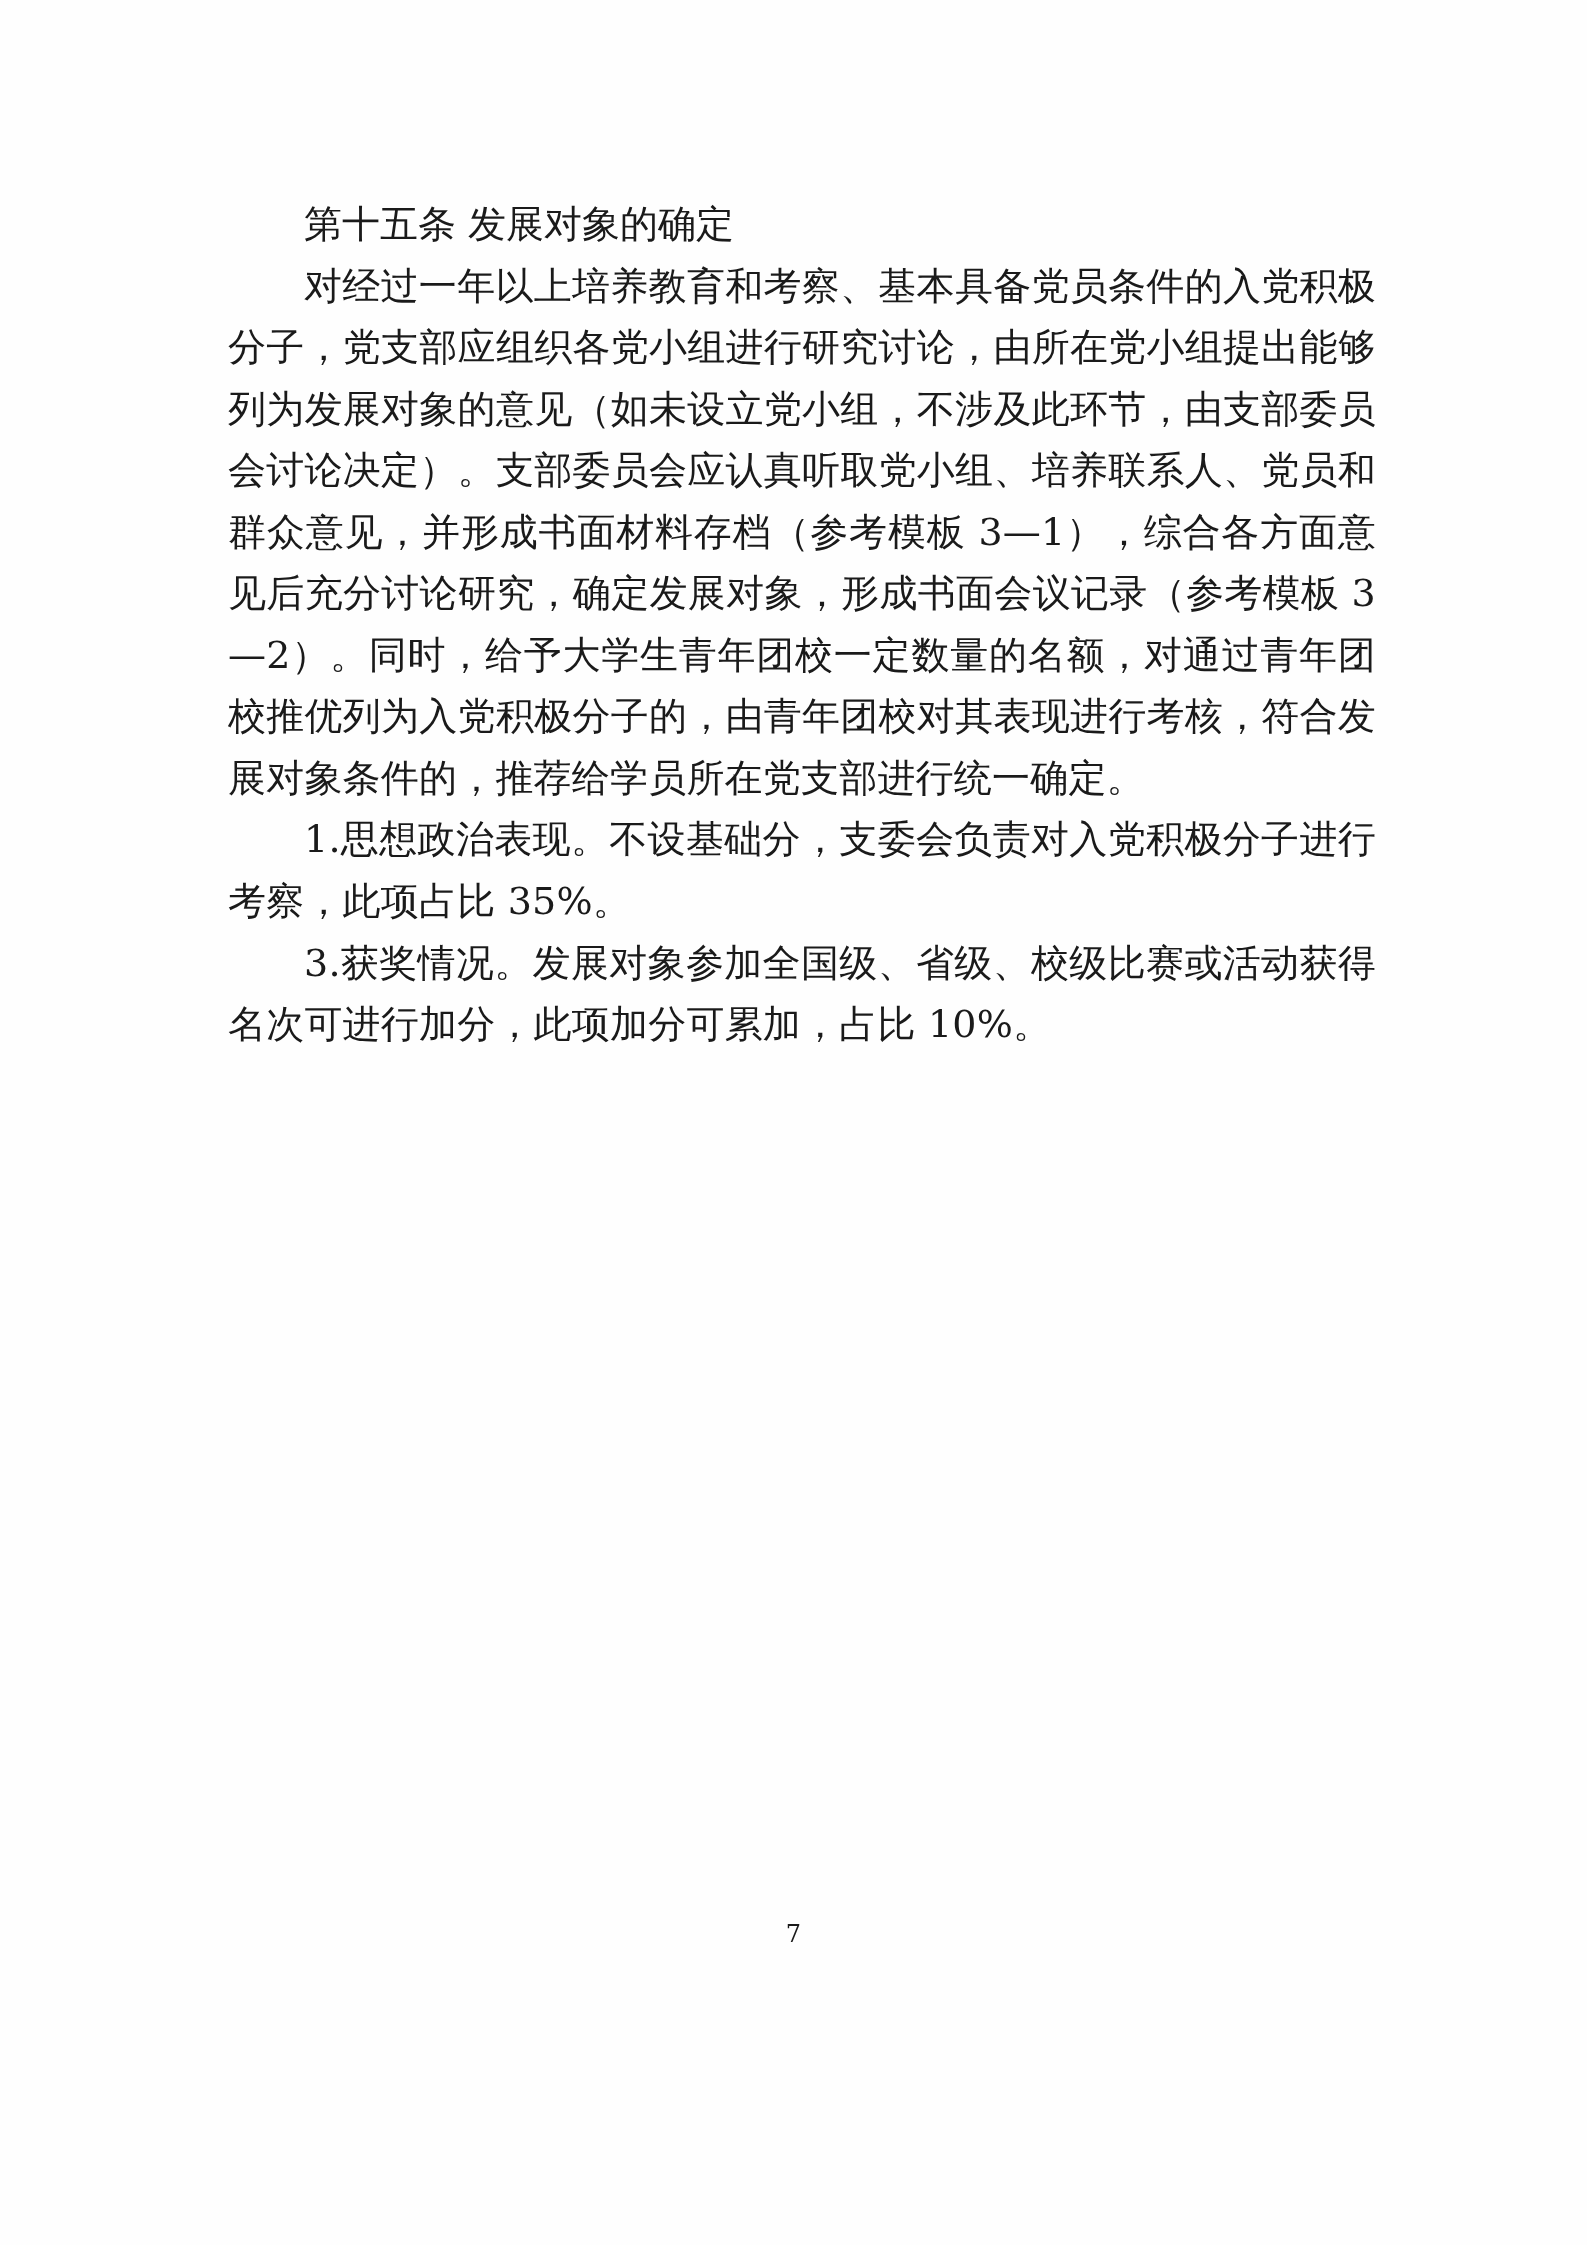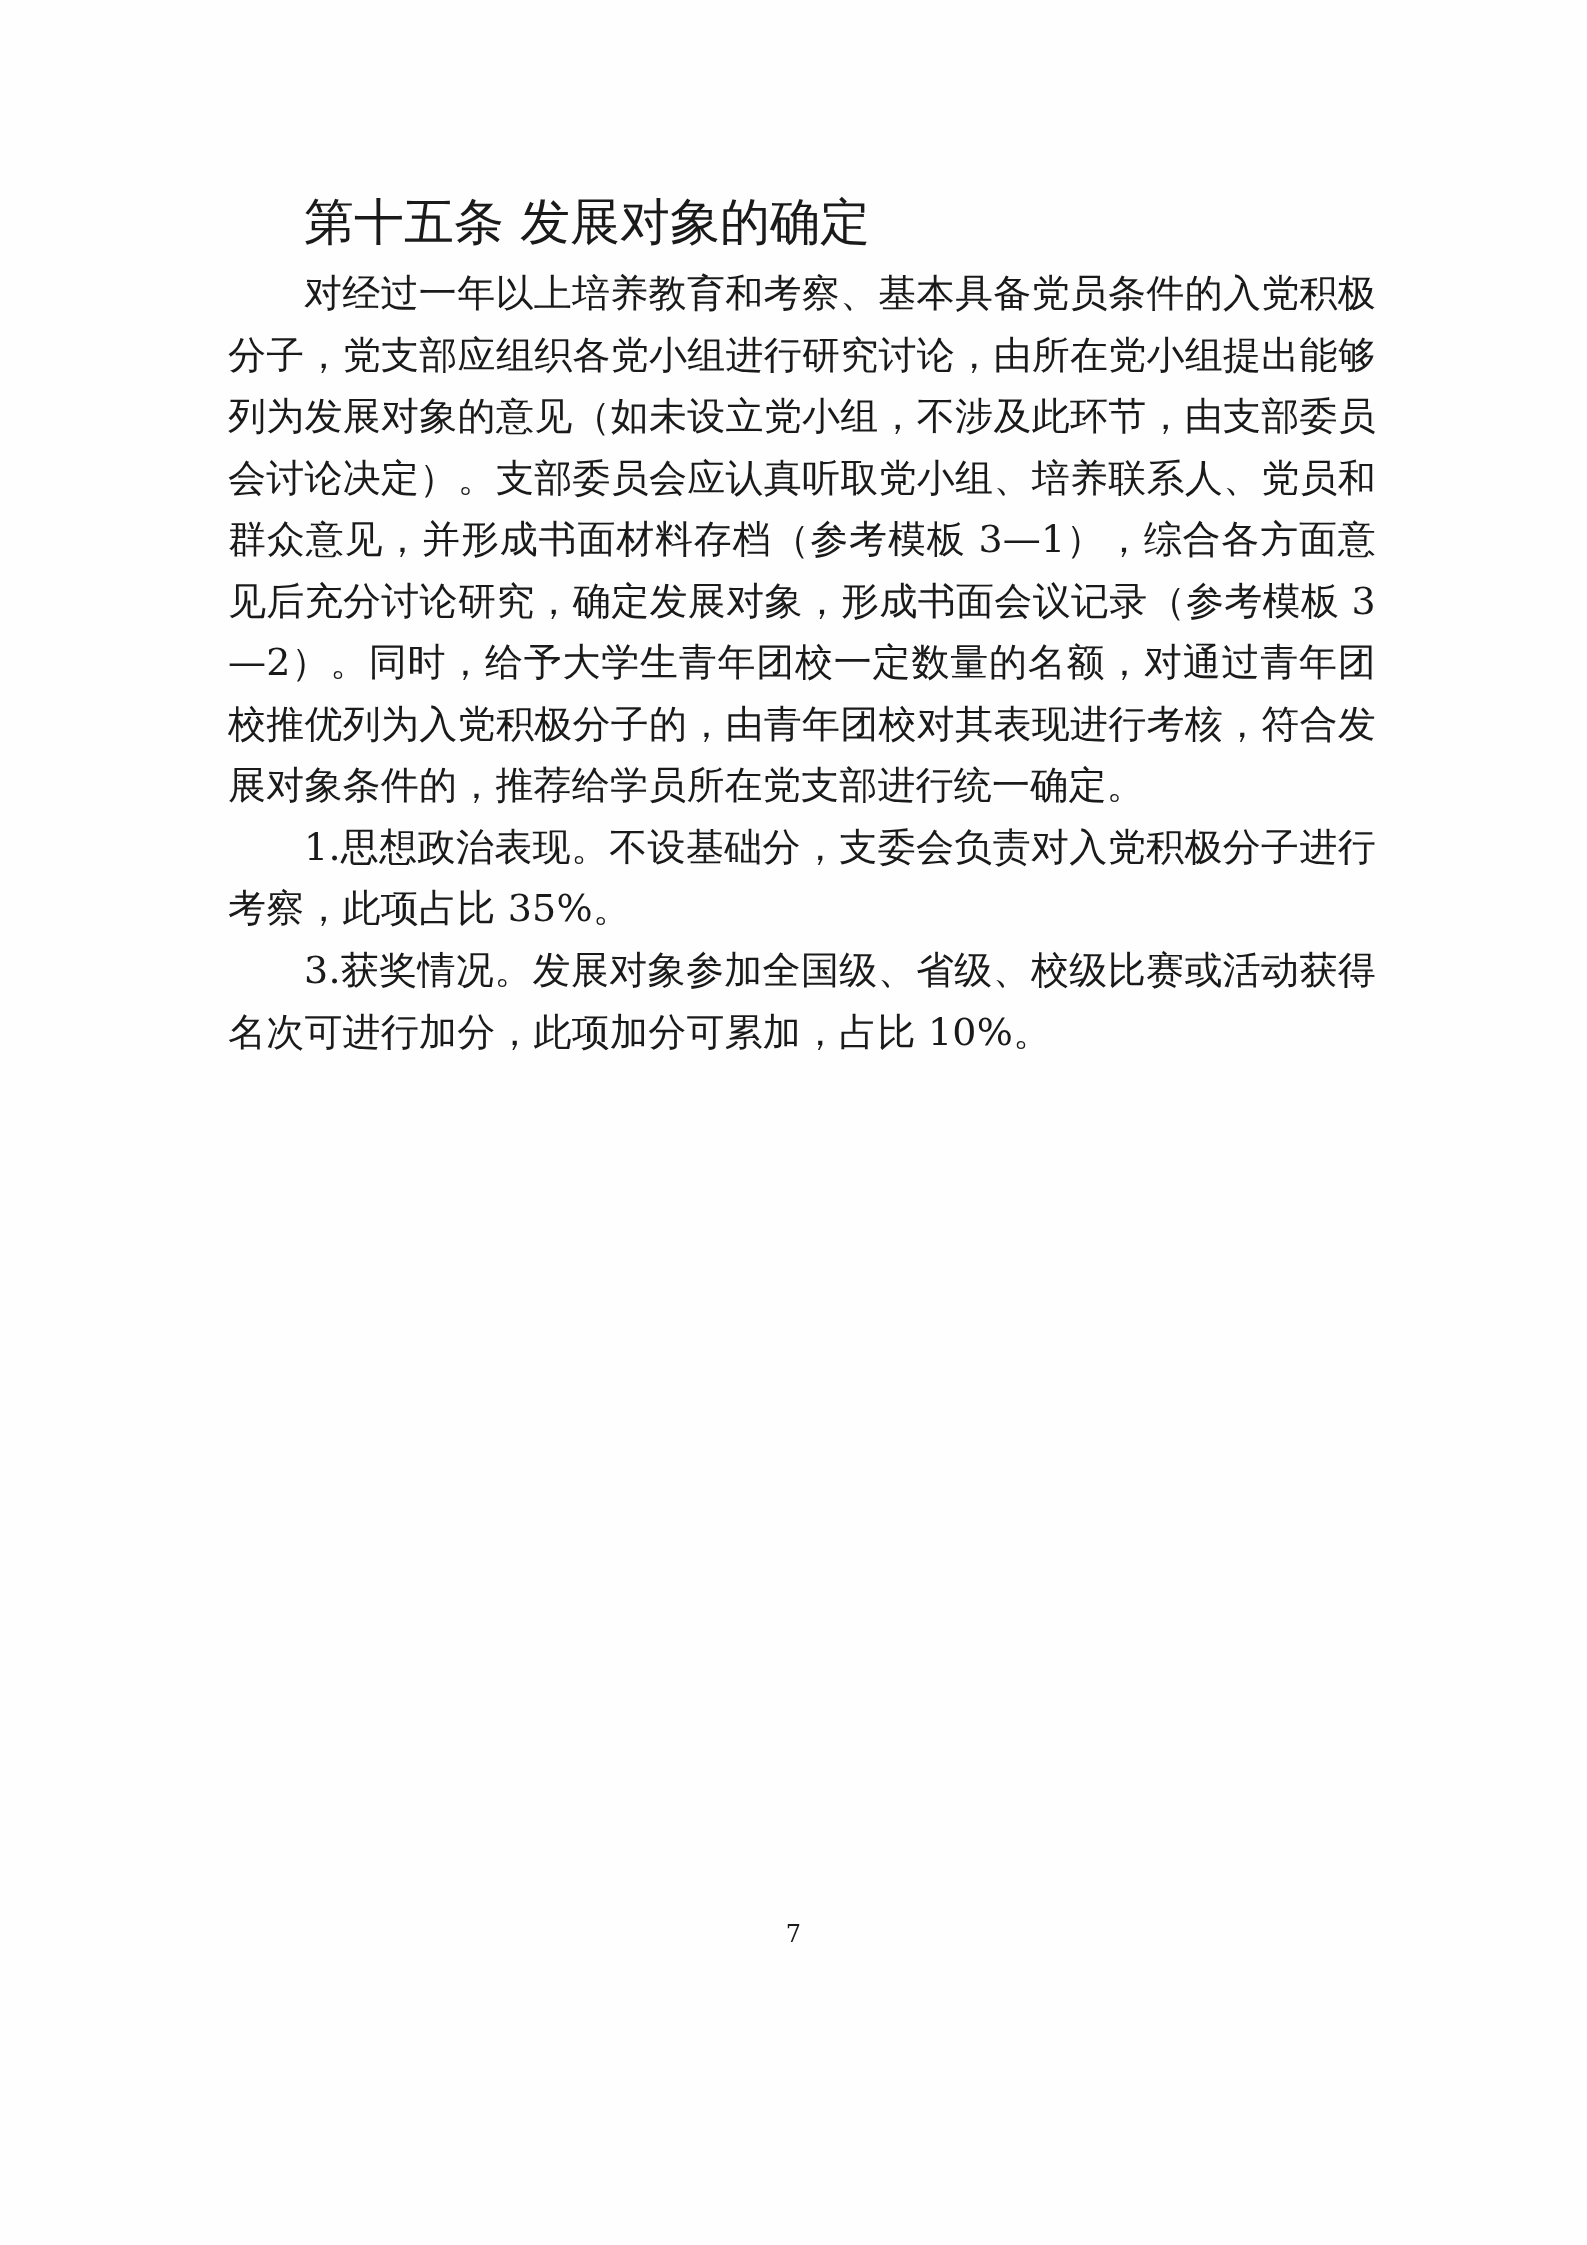--- a/index.html
+++ b/index.html
@@ -36,24 +36,24 @@
     text-indent: 76px;
   }
   .chapter-title {
     font-size: 38px;
     line-height: 1.62;
     text-align: center;
     margin: 26px 0 18px 0;
     letter-spacing: 1px;
   }
   .section-title {
-    font-size: 50px;
+    font-size: 38px;
     line-height: 1.62;
     text-indent: 76px;
-    margin: 4px 0 0 0;
+    margin: 16px 0 0 0;
   }
   .page-number {
     position: absolute;
     left: 0;
     right: 0;
     top: 1920px;
     text-align: center;
     font-size: 24px;
     font-family: "DejaVu Serif", "Liberation Serif", serif;
     color: #1a1a1a;

